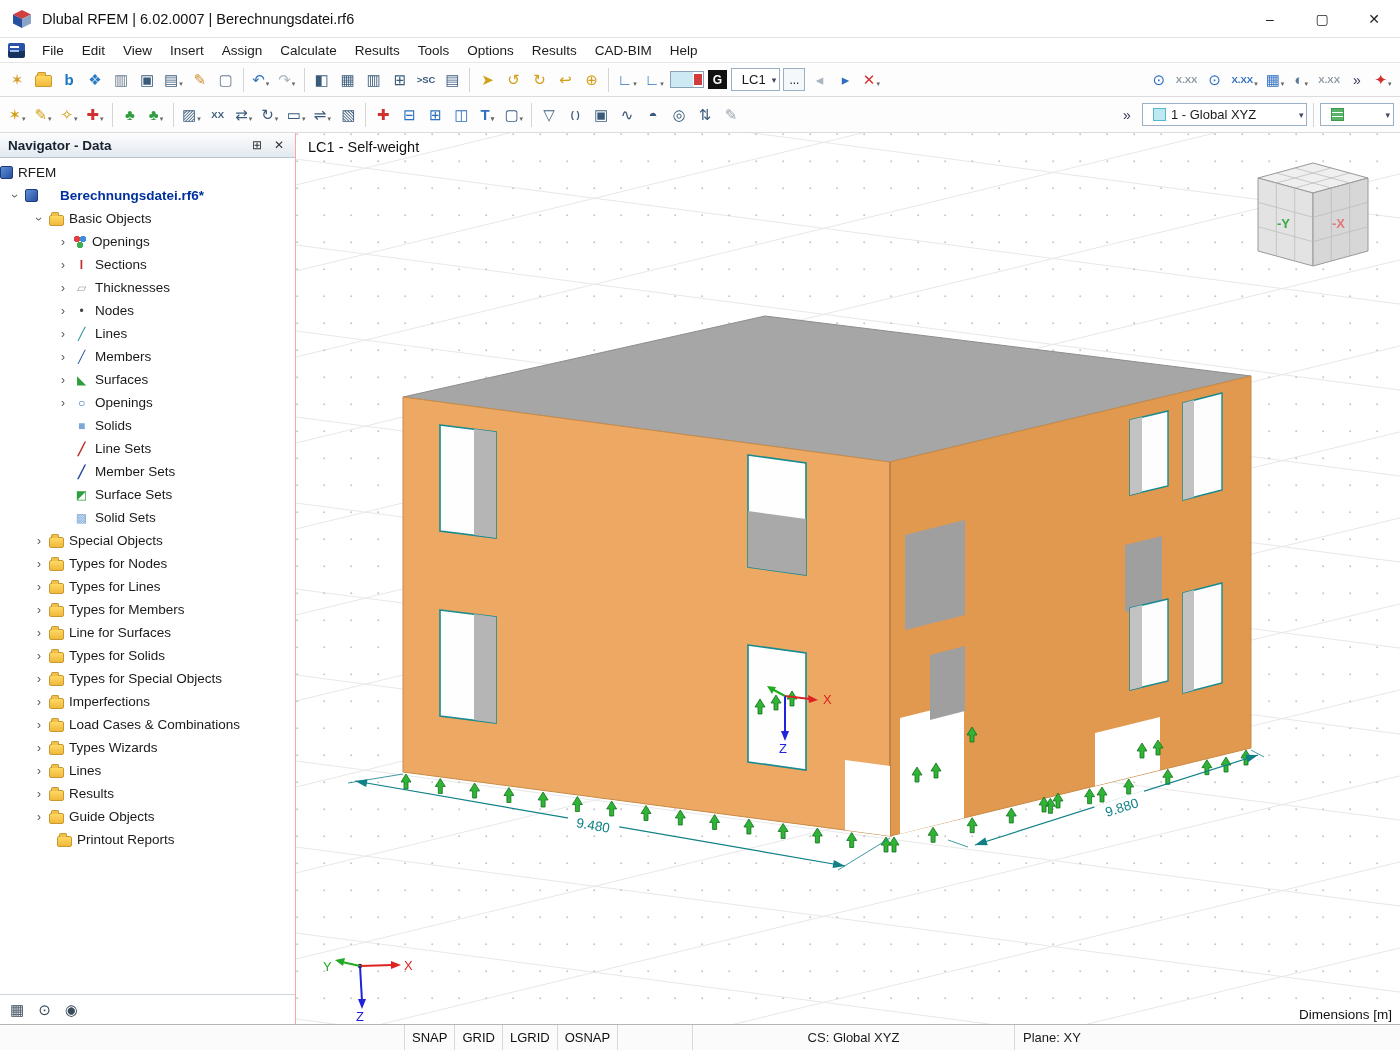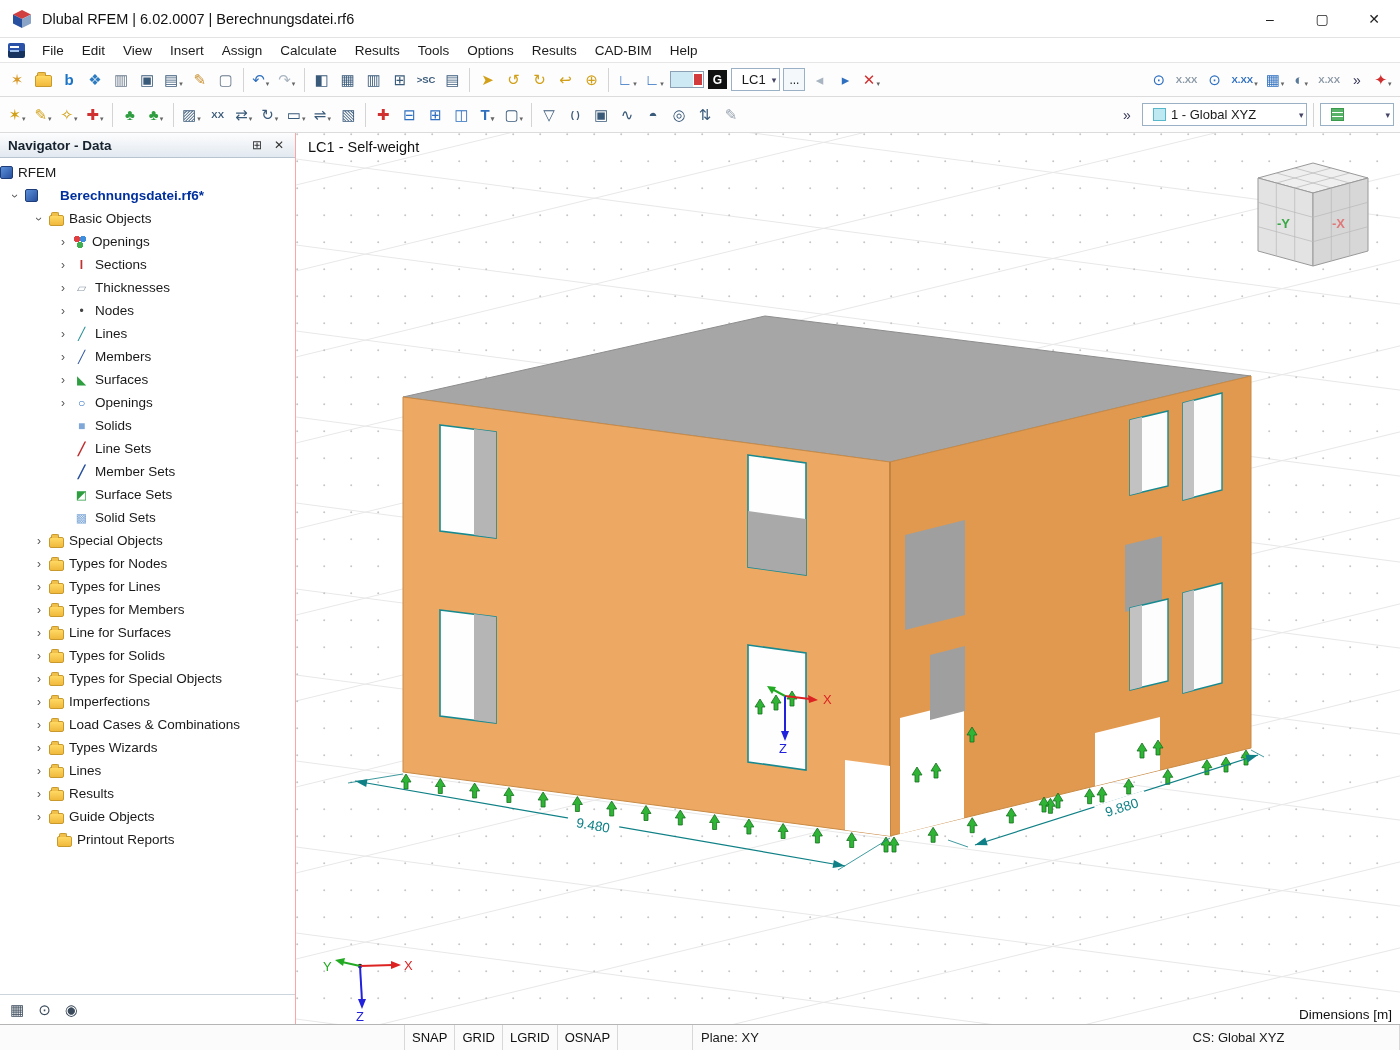--- a/index.html
+++ b/index.html
@@ -746,15 +746,15 @@
 
 <div class="statusbar">
   <div class="sb-spacer"></div>
   <span style="display:flex;">
       <div class="sb-toggle">SNAP</div>
       <div class="sb-toggle">GRID</div>
       <div class="sb-toggle">LGRID</div>
       <div class="sb-toggle">OSNAP</div>
     </span>
   <div class="sb-flex"></div>
+  <div class="sb-cell" style="width:322px;">CS: Global XYZ</div>
   <div class="sb-cell left" style="width:385px;">Plane: XY</div>
-  <div class="sb-cell" style="width:322px;">CS: Global XYZ</div>
 </div>
 
 </body></html>

